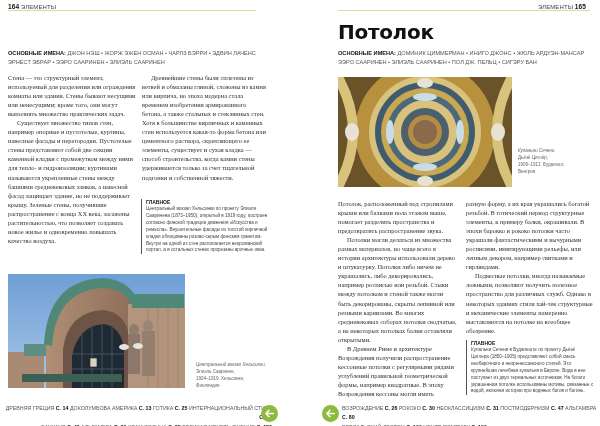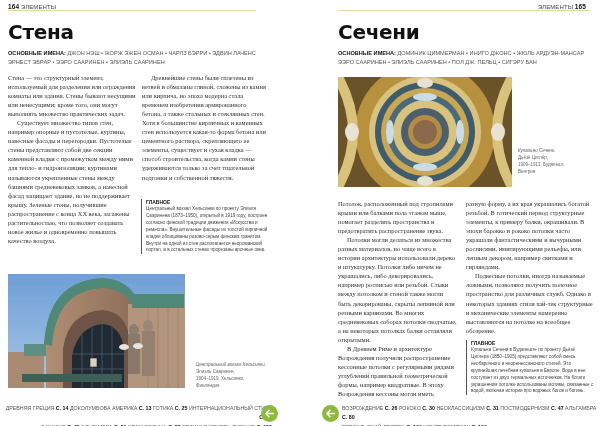--- a/index.html
+++ b/index.html
@@ -49,21 +49,20 @@
 </head>
 <body>
 
 <div class="page left">
   <div class="running-head">
     <b>164</b>
     <span>ЭЛЕМЕНТЫ</span>
   </div>
   <div class="head-rule"></div>
 
-  <h1 class="title">Стена</h1>
 
   <div class="names">
     <span class="lbl">ОСНОВНЫЕ ИМЕНА:</span>
     <span>ДЖОН НЭШ • ЖОРЖ ЭЖЕН ОСМАН • ЧАРЛЗ БЭРРИ • ЭДВИН ЛАЧЕНС</span><br>
     <span>ЭРНЕСТ ЭБРАР • ЭЭРО СААРИНЕН • ЭЛИЭЛЬ СААРИНЕН</span>
   </div>
 
   <div class="body-text" style="left:8px; top:73px; width:128px;">
     <p>Стена — это структурный элемент, используемый для разделения или ограждения комнаты или здания. Стены бывают несущими или ненесущими; кроме того, они могут выполнять множество практических задач.</p>
     <p>Существует множество типов стен, например опорные и пустотелые, куртины, навесные фасады и перегородки. Пустотелые стены представляют собой две секции каменной кладки с промежутком между ними для тепло- и гидроизоляции; куртинами называются укрепленные стены между башнями средневековых замков, а навесной фасад защищает здание, но не поддерживает крышу. Зеленые стены, получившие распространение с конца XX века, засажены растительностью, что позволяет создавать новое жилье и одновременно повышать качество воздуха.</p>
@@ -156,21 +155,21 @@
   </div>
 </div>
 
 <div class="page right">
   <div class="running-head">
     <span>ЭЛЕМЕНТЫ</span>
     <b>165</b>
   </div>
   <div class="head-rule"></div>
 
-  <h1 class="title">Сечени</h1>
+  <h1 class="title">Потолок</h1>
 
   <div class="names">
     <span class="lbl">ОСНОВНЫЕ ИМЕНА:</span>
     <span>ДОМИНИК ЦИММЕРМАН • ИНИГО ДЖОНС • ЖЮЛЬ АРДУЭН-МАНСАР</span><br>
     <span>ЭЭРО СААРИНЕН • ЭЛИЭЛЬ СААРИНЕН • ПОЛ ДЖ. ПЕЛЬЦ • СИГЭРУ БАН</span>
   </div>
 
   <div class="photo" style="left:38px; top:77px; width:174px; height:110px;">
     <svg width="174" height="110" viewBox="0 0 174 110">
       <rect width="174" height="110" fill="#6a5328"></rect>

